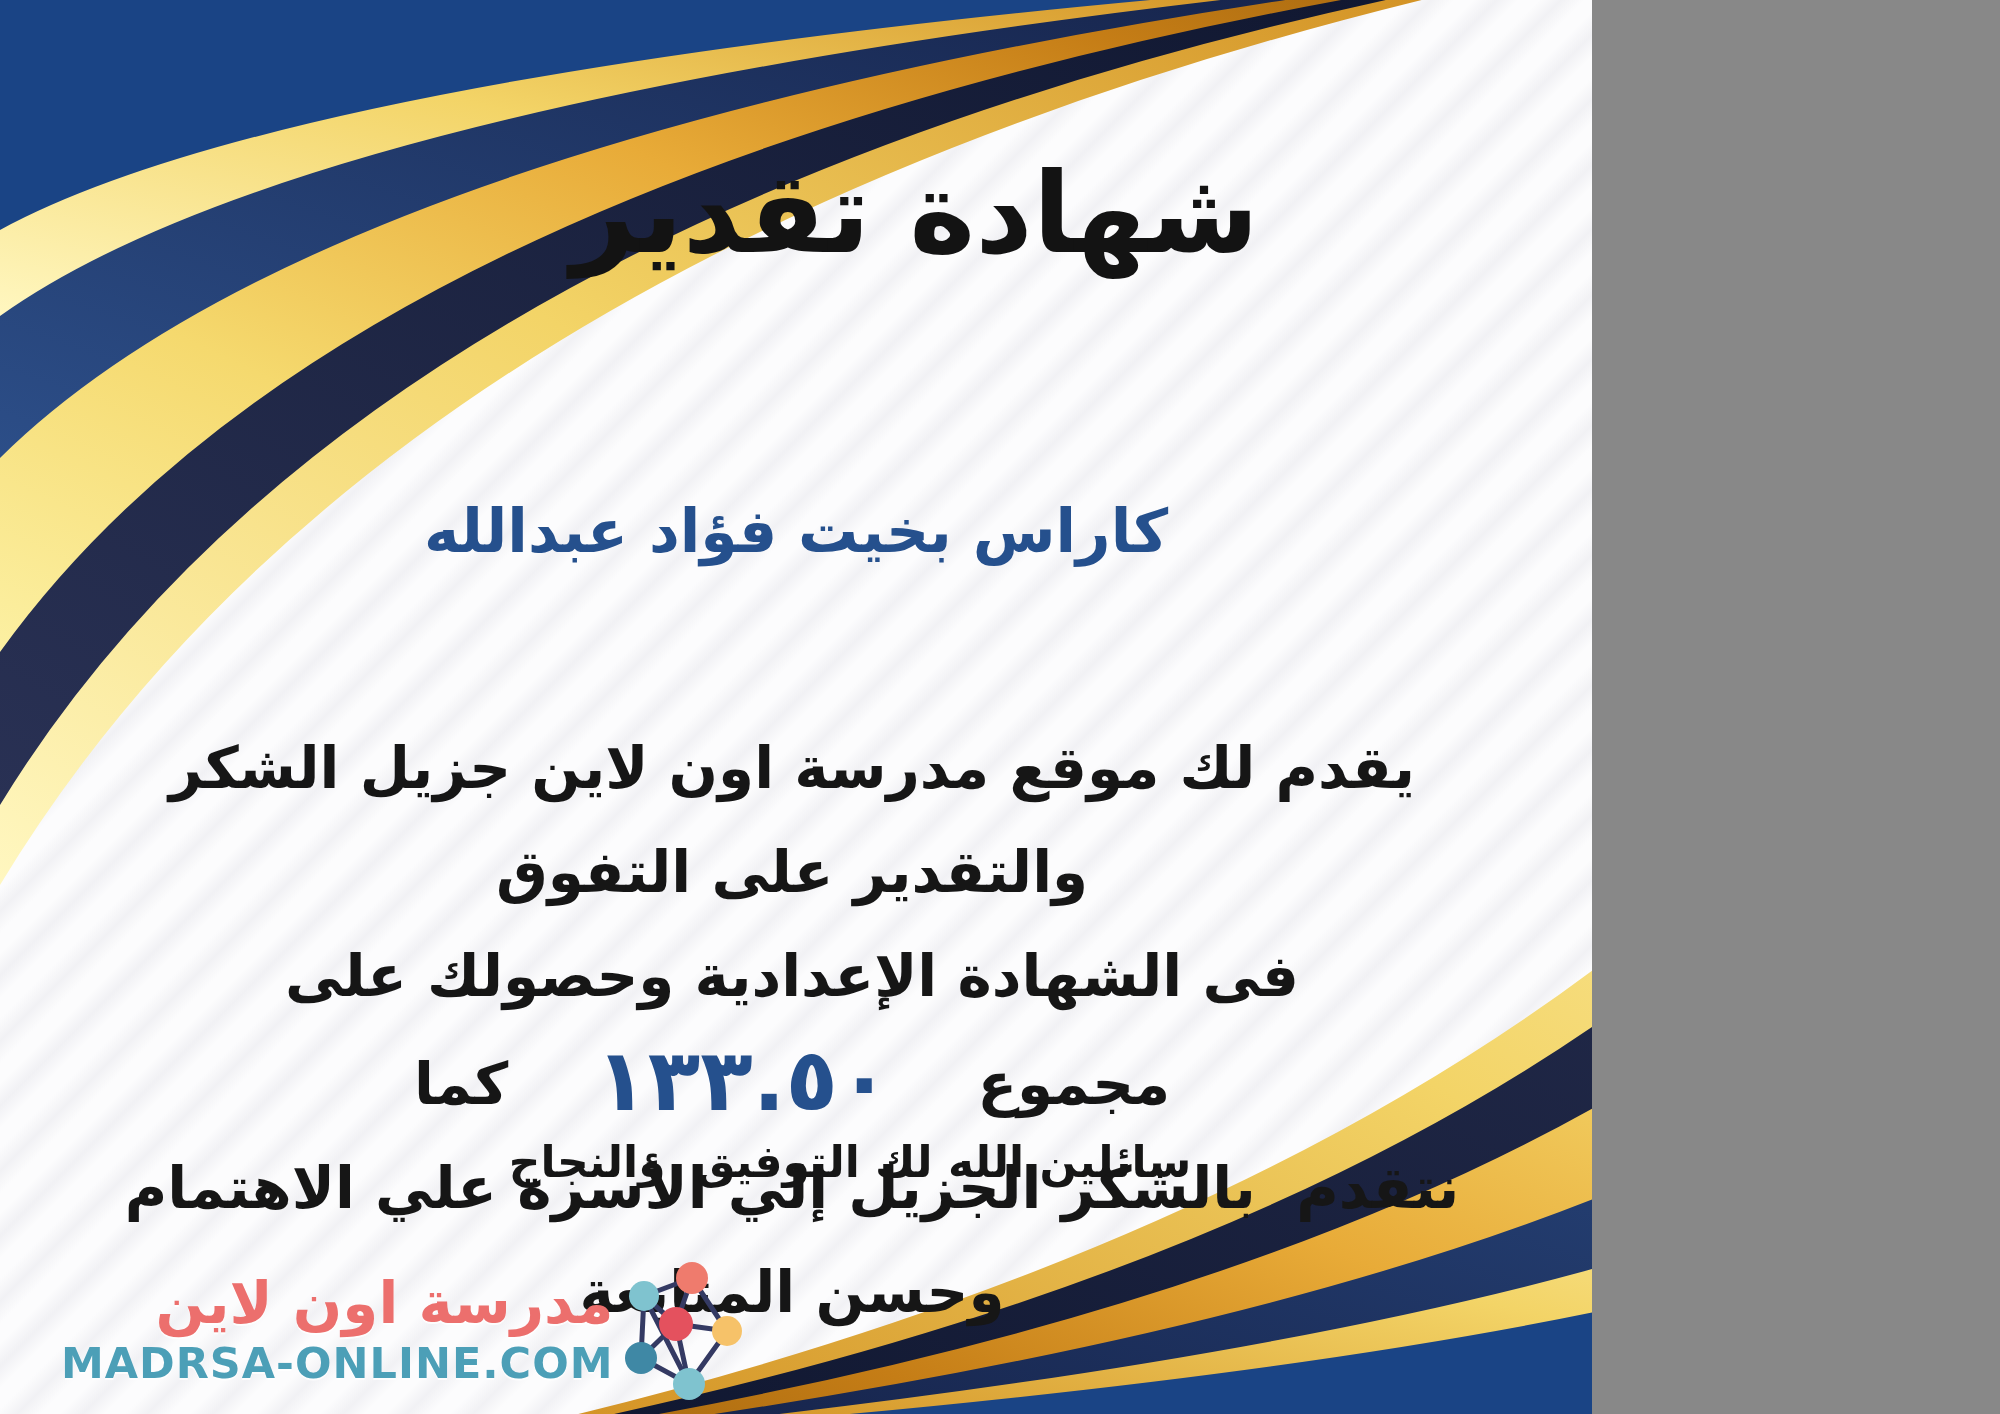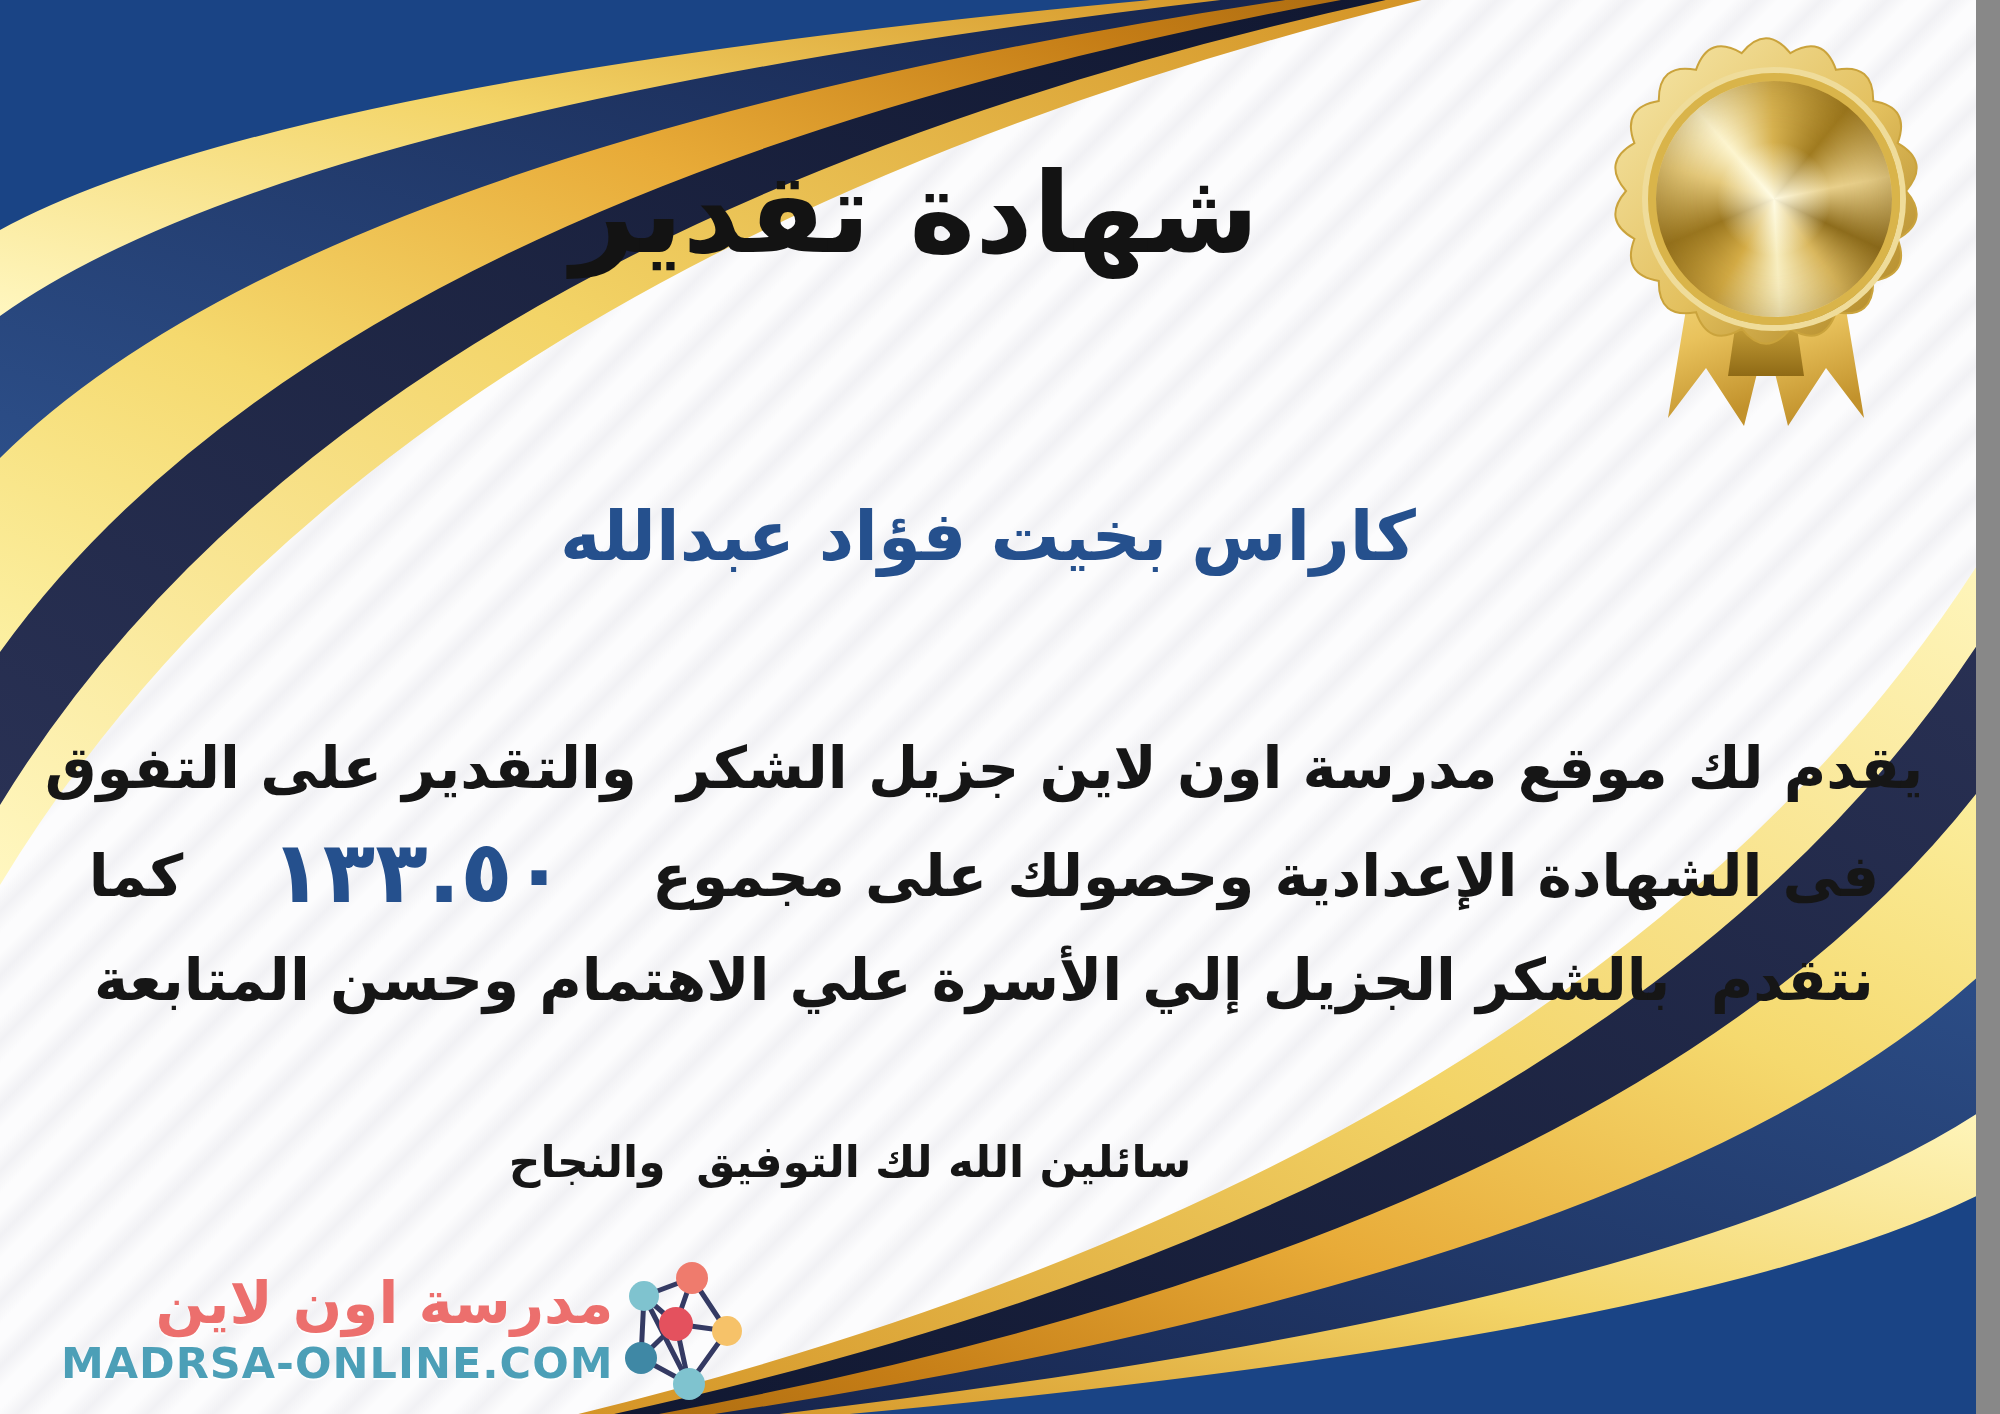--- a/index.html
+++ b/index.html
@@ -1,18 +1,18 @@
 <!DOCTYPE html>
 <html lang="ar"><head>
 <meta charset="utf-8">
 <style>
   html,body{margin:0;padding:0;background:#888;}
   .canvas{
     position:relative;
-    width:1976px;height:1414px;
+    width:1592px;height:1414px;
     overflow:hidden;
     background:
       repeating-linear-gradient(135deg,
         rgba(228,228,234,0.45) 0px, rgba(255,255,255,0) 16px,
         rgba(255,255,255,0) 30px, rgba(228,228,234,0.45) 46px),
       #fcfcfd;
     font-family:"DejaVu Sans", sans-serif;
   }
   .corners{position:absolute;inset:0;width:2000px;height:1414px;}
 
@@ -34,21 +34,21 @@
   
   .title{
     position:absolute;top:148px;left:0;width:1830px;
     text-align:center;direction:rtl;
     font-size:112px;font-weight:bold;color:#131313;
     white-space:pre-wrap;
   }
   .student-name{
     position:absolute;top:496px;left:0;right:0;
     text-align:center;direction:rtl;
-    font-size:69px;font-weight:bold;color:#25508d;
+    font-size:60px;font-weight:bold;color:#25508d;
     white-space:pre-wrap;
   }
   .body-text{
     position:absolute;top:716px;left:32px;right:40px;
     direction:rtl;text-align:center;
     font-size:58px;font-weight:bold;color:#161616;line-height:104px;
   }
   .body-text .line{white-space:pre-wrap;}
   .score{
     font-size:86px;color:#25508d;margin:0 87px;

